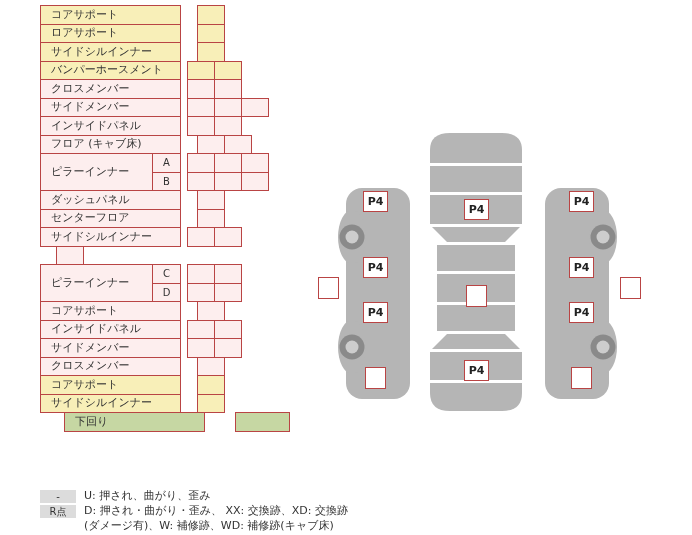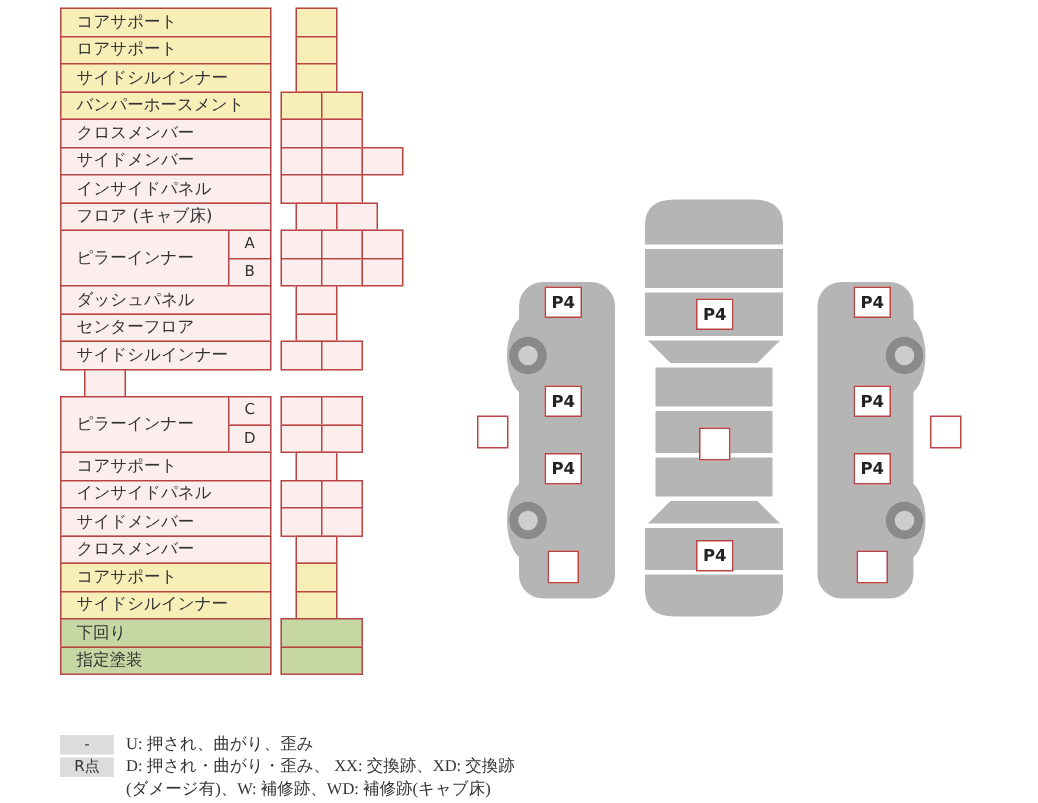--- a/index.html
+++ b/index.html
@@ -33,21 +33,21 @@
     border:1px solid #b94444;
     font-size:10px; display:flex; align-items:center; justify-content:center;
   }
 
   .cells { display:flex; }
   .cell  { border:1px solid #b94444; height:100%; }
   .cell + .cell { margin-left:-1px; }
 
   .bg-yellow { background:#f8efb8; }
   .bg-pink   { background:#fdeeee; }
-  .bg-green  { background:#c6d7a3; }
+  .bg-green  { background:#c6d7a3;margin-left:24px; }
 
   
   #diagram-svg { position:absolute; left:300px; top:128px; }
   #marker-layer { position:absolute; left:0; top:0; width:692px; height:535px; pointer-events:none; }
   .marker {
     position:absolute; background:#fff; border:1px solid #b94444;
     width:25px; height:21px;
     font-size:11px; font-weight:bold; color:#222;
     display:flex; align-items:center; justify-content:center;
   }
@@ -55,21 +55,21 @@
 
   
   #legend { position:absolute; left:40px; top:489px; font-size:11px; color:#333; }
   .legend-row { display:flex; align-items:flex-start; margin-bottom:1px; }
   .legend-key {
     width:36px; height:13px; margin-right:8px; margin-top:1px;
     background:#dcdcdc; text-align:center;
     font-size:10px; line-height:13px; flex:none;
   }
   .legend-key.blank { background:transparent; }
-  .legend-text { line-height:14px;font-family:Liberation Serif, serif; }
+  .legend-text { line-height:14px; }
 </style>
 </head>
 <body>
 
 <div class="page">
 
   <div id="parts-table">
       <div class="prow">
         <div class="plabel full bg-yellow">コアサポート</div>
         <div class="cells" style="margin-left: 16px;">
@@ -221,26 +221,20 @@
         </div>
       </div>
       <div class="prow">
         <div class="plabel full bg-yellow">サイドシルインナー</div>
         <div class="cells" style="margin-left: 16px;">
           <div class="cell bg-yellow" style="width: 28px;"></div>
         </div>
       </div>
       <div class="prow">
         <div class="plabel full bg-green">下回り</div>
-        <div class="cells" style="margin-left: 6px;">
-          <div class="cell bg-green" style="width: 55px;"></div>
-        </div>
-      </div>
-      <div class="prow">
-        <div class="plabel full bg-green">指定塗装</div>
         <div class="cells" style="margin-left: 6px;">
           <div class="cell bg-green" style="width: 55px;"></div>
         </div>
       </div>
     </div>
 
   <svg id="diagram-svg" width="355" height="290" viewBox="0 0 355 290">
 
     <g fill="#b5b5b5">
       <path d="M130,35 L130,22 Q130,5 150,5 L202,5 Q222,5 222,22 L222,35 Z"></path>

